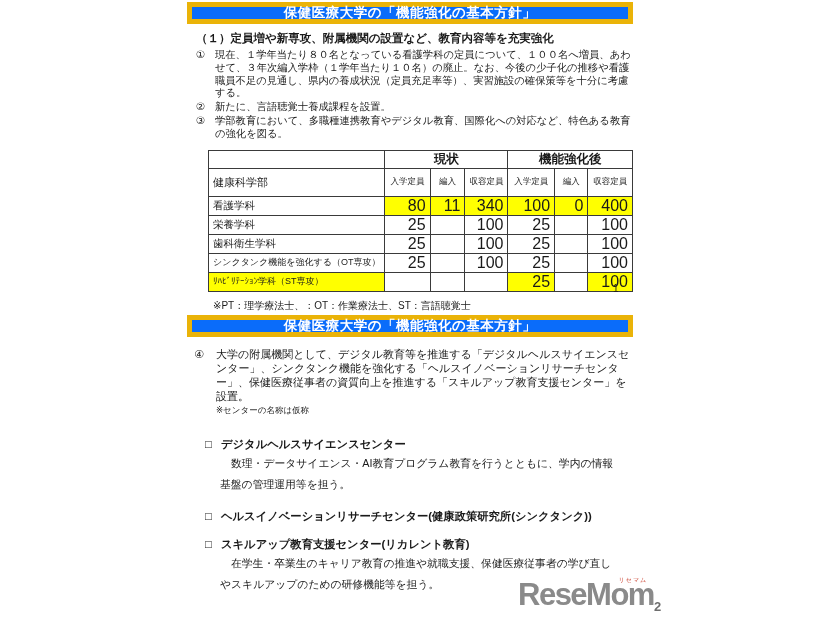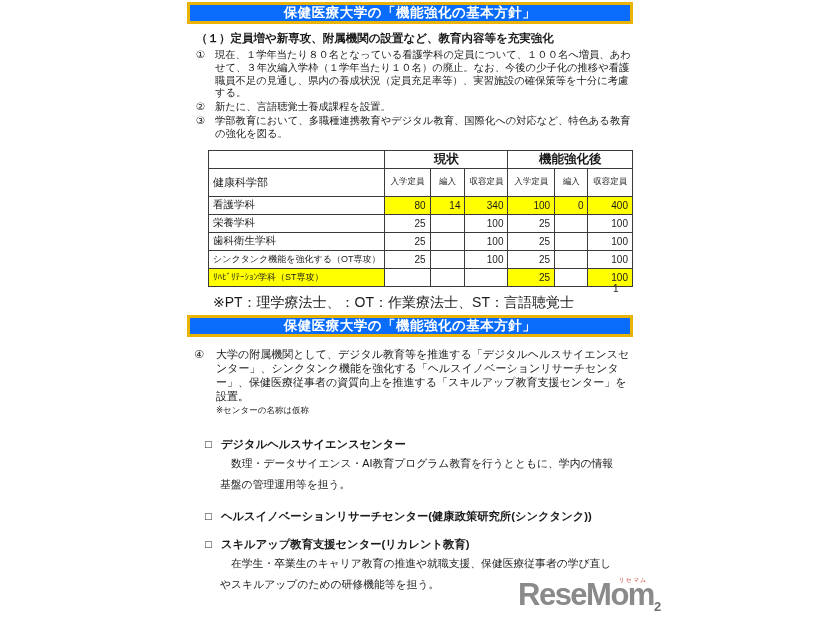--- a/index.html
+++ b/index.html
@@ -7,21 +7,21 @@
   .page {
     position: relative; width: 826px; height: 620px; background: #fff;
     font-family: "Liberation Sans", "DejaVu Sans", sans-serif; color: #1a1a1a;
     overflow: hidden;
   }
   .slide { position: absolute; left: 187px; width: 446px; }
   .slide1 { top: 2px; }
   .slide2 { top: 315px; }
 
   .title-bar {
-    height: 22px; background: #0a6cfa; border: 3px solid #eab308;
+    height: 22px; background: #0a6cfa; border: 5px solid #eab308;
     display: flex; align-items: center; justify-content: center;
     color: #fff; font-weight: bold; font-size: 13.5px; letter-spacing: .5px;
   }
 
   .subtitle { margin: 7px 0 0 9px; font-weight: bold; font-size: 11.5px; }
 
   .num-list { margin: 3px 0 0 9px; font-size: 10.3px; line-height: 12.8px; }
   .num-item { display: flex; margin-bottom: 1px; }
   .num-item .marker { width: 19px; flex: none; }
   .num-item .text { flex: 1; }
@@ -30,24 +30,24 @@
     border-collapse: collapse; margin: 9px 0 0 21px; table-layout: fixed;
   }
   table.cap th, table.cap td {
     border: 1px solid #3a3a3a; padding: 0 4px; overflow: hidden; white-space: nowrap;
   }
   .gh { font-size: 12.5px; font-weight: bold; text-align: center; height: 17px; }
   .ch { font-size: 8.5px; font-weight: normal; text-align: center; height: 28px; }
   .lh { font-size: 11px; font-weight: normal; text-align: left; }
   td.lbl { font-size: 10.5px; padding-left: 10px; height: 18px; }
   td.lbl.small { font-size: 9px; }
-  td.val { font-size: 10px; text-align: right; padding-right: 5px; }
+  td.val { font-size: 16px; text-align: right; padding-right: 5px; }
   .hl { background: #ffff00; }
 
-  .footnote { margin: 7px 0 0 26px; font-size: 14px; }
+  .footnote { margin: 7px 0 0 26px; font-size: 10px; }
   .page-num { position: absolute; left: 613px; top: 283px; font-size: 10px; }
 
   .lead { display: flex; margin: 10px 0 0 7px; font-size: 11px; line-height: 14px; }
   .lead .marker { width: 22px; flex: none; }
   .lead .text { flex: 1; }
   .lead-note { margin: 2px 0 0 29px; font-size: 8.5px; }
 
   .centers { margin: 21px 0 0 18px; }
   .center-block { margin-bottom: 15px; }
   .center-title { display: flex; font-weight: bold; font-size: 11.3px; line-height: 13px; }
@@ -117,21 +117,21 @@
           <th class="ch">収容定員</th>
           <th class="ch">入学定員</th>
           <th class="ch">編入</th>
           <th class="ch">収容定員</th>
         </tr>
       </thead>
       <tbody>
         <tr>
           <td class="lbl">看護学科</td>
           <td class="val hl">80</td>
-          <td class="val hl">14</td>
+          <td class="val hl">11</td>
           <td class="val hl">340</td>
           <td class="val hl">100</td>
           <td class="val hl">0</td>
           <td class="val hl">400</td>
         </tr>
         <tr>
           <td class="lbl">栄養学科</td>
           <td class="val">25</td>
           <td class="val"></td>
           <td class="val">100</td>

